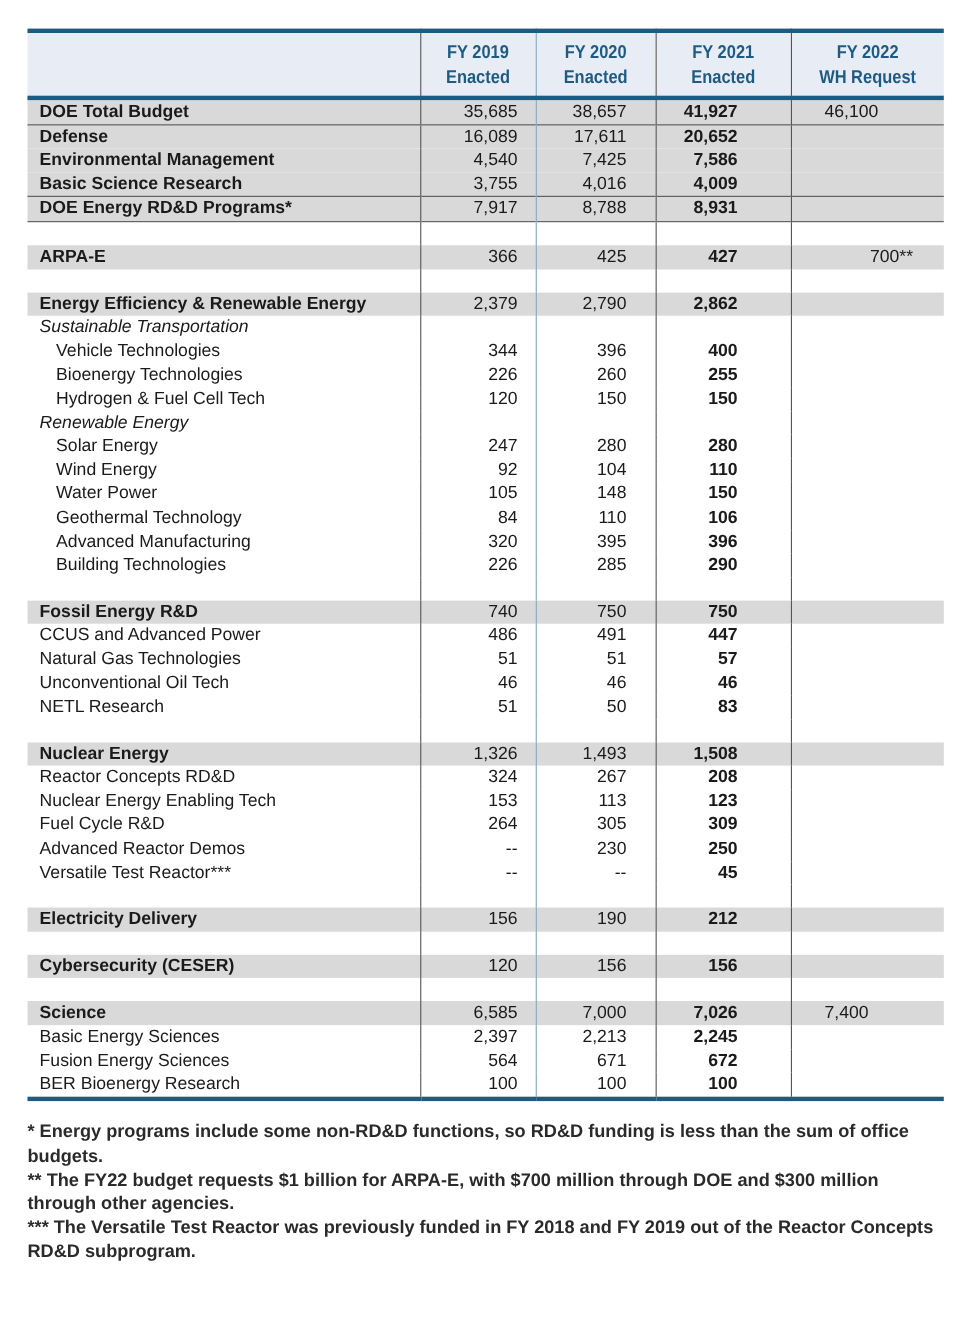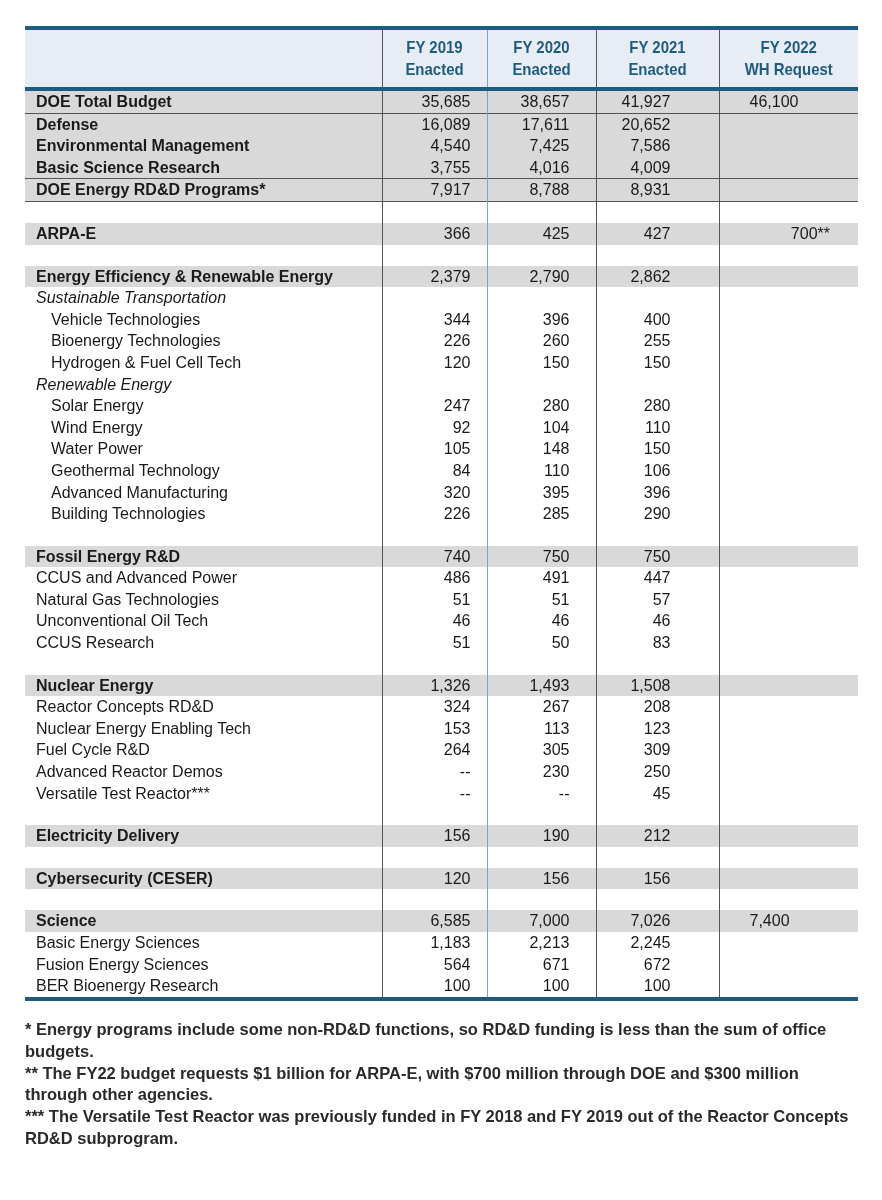--- a/index.html
+++ b/index.html
@@ -10,21 +10,21 @@
   col.c0 { width: 357px; } col.c1 { width: 105px; } col.c2 { width: 109px; }
   col.c3 { width: 123px; } col.c4 { width: 139px; }
   thead tr { height: 61px; background: #e8ecf4; }
   thead { border-top: 4px solid #1e5b82; border-bottom: 4px solid #1e5b82; }
   th { color: #1e5b82; font-weight: bold; font-size: 17px; line-height: 22px;
        text-align: center; vertical-align: middle; padding: 0; transform: scaleX(0.88); }
   th.blank { transform: none; }
   td { font-size: 16px; line-height: 21.6px; padding: 0 4px; height: 21.6px; white-space: nowrap; }
   td.lbl { padding-left: 11px; margin-top: 14px; }
   td.num { text-align: right; padding-right: 16px; }
-  td.c2num { padding-right: 26px; } td.c3num { padding-right: 48px; }
+  td.c2num { padding-right: 26px; } td.c3num { padding-right: 48px; font-weight: bold; }
   tr.shade td { background: #d9d9d9; }
   tr.bold td.lbl { font-weight: bold; }
   tr.italic td.lbl { font-style: italic; }
   tr.indent td.lbl { padding-left: 26px; }
   tr.spacer td { height: 21px; }
   tr.topline td { border-top: 1.5px solid #555; }
   tr.lastrow td { border-bottom: 4px solid #1e5b82; }
   td.vc1 { border-left: 1.5px solid #555; }
   td.vc2 { border-left: 1.5px solid #7aa5c4; }
   td.vc3 { border-left: 1.5px solid #555; }
@@ -226,21 +226,21 @@
           <td class="vc4 c4cell"></td>
         </tr>
         <tr class="">
           <td class="lbl">Unconventional Oil Tech</td>
           <td class="num vc1">46</td>
           <td class="num vc2 c2num">46</td>
           <td class="num vc3 c3num">46</td>
           <td class="vc4 c4cell"></td>
         </tr>
         <tr class="">
-          <td class="lbl">CCUS Research</td>
+          <td class="lbl">NETL Research</td>
           <td class="num vc1">51</td>
           <td class="num vc2 c2num">50</td>
           <td class="num vc3 c3num">83</td>
           <td class="vc4 c4cell"></td>
         </tr>
         <tr class="spacer">
           <td class="lbl"></td>
           <td class="num vc1"></td>
           <td class="num vc2 c2num"></td>
           <td class="num vc3 c3num"></td>
@@ -325,21 +325,21 @@
         </tr>
         <tr class="shade bold">
           <td class="lbl">Science</td>
           <td class="num vc1">6,585</td>
           <td class="num vc2 c2num">7,000</td>
           <td class="num vc3 c3num">7,026</td>
           <td class="vc4 c4cell">7,400</td>
         </tr>
         <tr class="">
           <td class="lbl">Basic Energy Sciences</td>
-          <td class="num vc1">1,183</td>
+          <td class="num vc1">2,397</td>
           <td class="num vc2 c2num">2,213</td>
           <td class="num vc3 c3num">2,245</td>
           <td class="vc4 c4cell"></td>
         </tr>
         <tr class="">
           <td class="lbl">Fusion Energy Sciences</td>
           <td class="num vc1">564</td>
           <td class="num vc2 c2num">671</td>
           <td class="num vc3 c3num">672</td>
           <td class="vc4 c4cell"></td>

